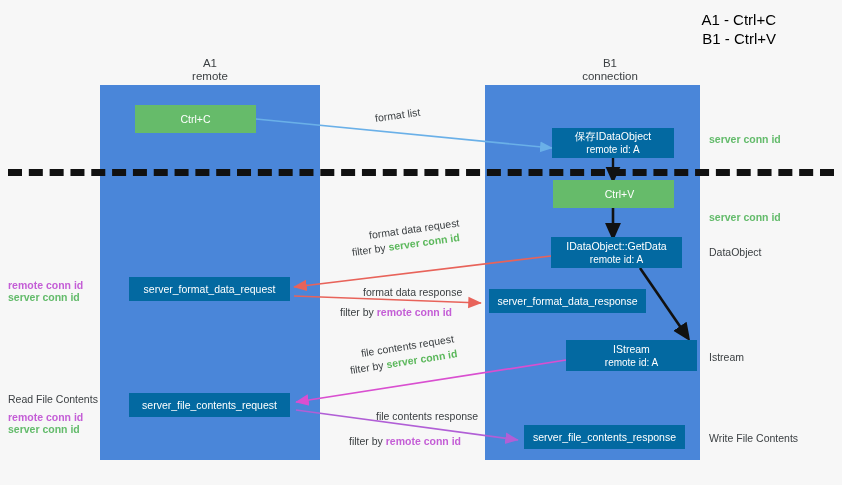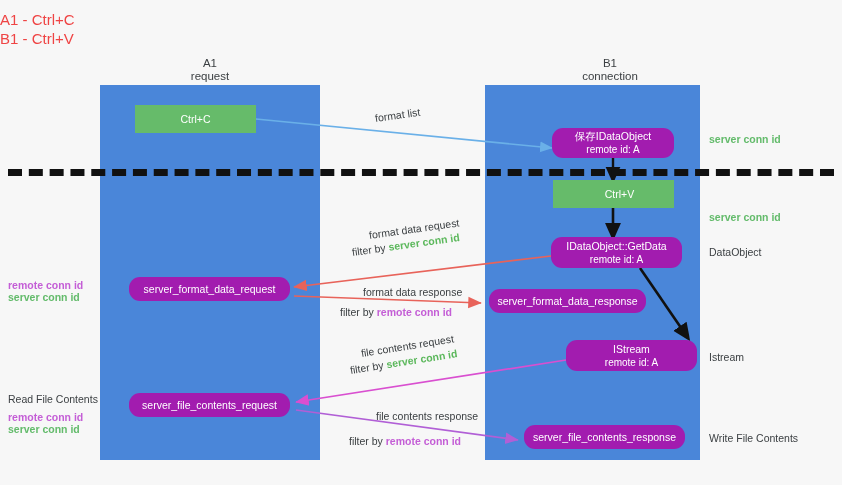--- a/index.html
+++ b/index.html
@@ -21,24 +21,24 @@
     width: 842px;
     height: 485px;
     background: #f7f7f7;
   }
 
   
   #title {
     position: absolute;
     left: 0; top: 10px;
     width: 776px;
-    text-align: left;
+    text-align: right;
     font-size: 15px;
     line-height: 19px;
-    color: #ef4444;
+    color: #000000;
     white-space: pre-line;
   }
 
   
   .col-head {
     position: absolute;
     text-align: center;
     font-size: 11.5px;
     line-height: 13px;
     color: #3c4043;
@@ -65,21 +65,21 @@
     flex-direction: column;
     align-items: center;
     justify-content: center;
     color: #ffffff;
     font-size: 10.5px;
     line-height: 13px;
     text-align: center;
     padding: 2px 4px;
   }
   .box .l2 { font-size: 10px; }
-  .box-orange { background: #a21caf; border-radius: 11px; }
+  .box-orange { background: #0369a1; }
   .box-green  { background: #66bb6a; }
 
   
   #divider {
     position: absolute;
     left: 8px;
     top: 169px;
     width: 826px;
     height: 0;
     border-top: 7px dashed #111111;
@@ -109,21 +109,21 @@
 </style>
 </head>
 <body>
 
 <div id="stage">
 
   <div id="title">A1 - Ctrl+C
 B1 - Ctrl+V</div>
 
   <div class="col-head" id="head-a1">A1
-request</div>
+remote</div>
   <div class="col-head" id="head-b1">B1
 connection</div>
 
   <div class="lane" id="lane-a1"></div>
   <div class="lane" id="lane-b1"></div>
 
   <svg id="wires" viewBox="0 0 842 485">
     <defs>
       <marker id="ah-blue" markerWidth="9" markerHeight="9" refX="7.5" refY="4" orient="auto">
         <path d="M0,0.6 L8,4 L0,7.4 z" fill="#6ab0e8"></path>

